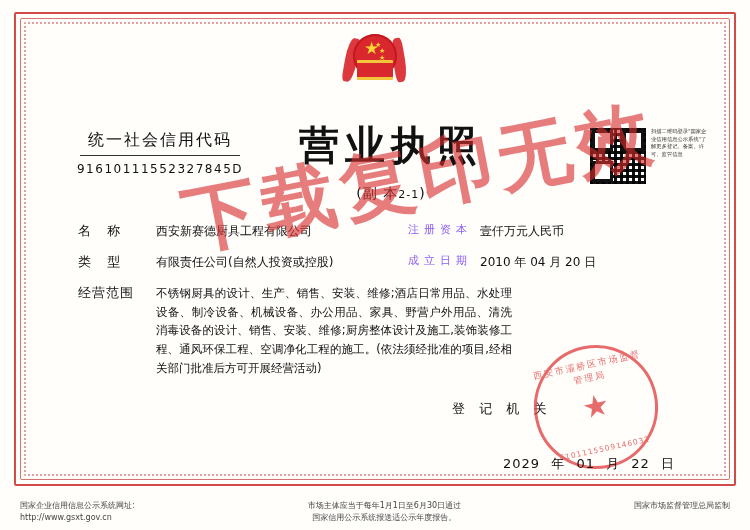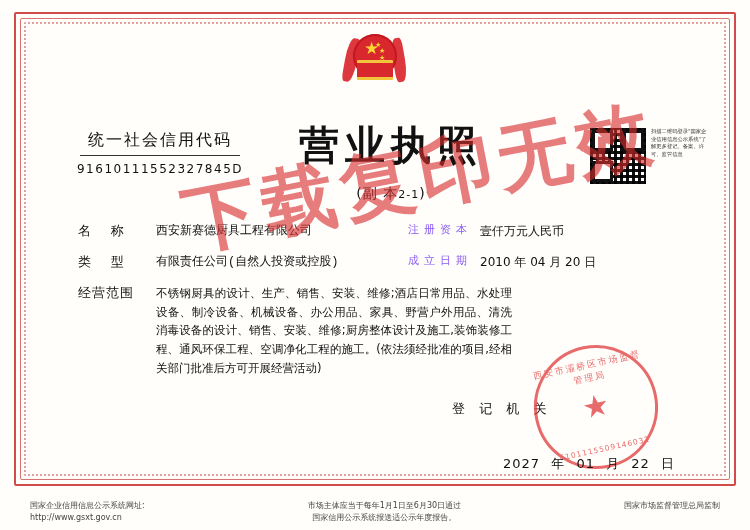--- a/index.html
+++ b/index.html
@@ -212,21 +212,21 @@
     font-size: 13px;
     color: #111;
     letter-spacing: 6px;
   }
   .lbl.tight { letter-spacing: 1px; }
   .val {
     font-size: 12px;
     color: #111;
     line-height: 1.5;
   }
-  .left-col { width: 330px; flex: none; font-family: Liberation Mono, monospace; }
+  .left-col { width: 330px; flex: none; }
   .right-col { flex: 1; display: flex; align-items: flex-start; }
   .rlbl {
     flex: none;
     width: 72px;
     font-size: 11px;
     color: #8b5cf6;
     letter-spacing: 5px;
   }
   .rval { font-size: 12px; color: #111; line-height: 1.5; }
   .scope {
@@ -310,21 +310,21 @@
     white-space: nowrap;
     pointer-events: none;
   }
 
   
   .footer {
     position: absolute;
     left: 0;
     right: 0;
     bottom: 6px;
-    padding: 0 30px;
+    padding: 0 20px;
     display: flex;
     justify-content: space-between;
     align-items: flex-start;
     font-size: 8px;
     color: #444;
     line-height: 1.5;
   }
   .footer .mid { text-align: center; }
   .footer .right { text-align: right; }
 </style>
@@ -403,21 +403,21 @@
 
   <div class="registry">登 记 机 关</div>
 
   <div class="seal">
     <div class="seal-top">西安市灞桥区市场监督管理局</div>
     <div class="seal-star">★</div>
     <div class="seal-bottom">6101115509146032</div>
   </div>
 
   <div class="date-line">
-    <span class="dnum">2027</span>
+    <span class="dnum">2029</span>
     <span>年</span>
     <span class="dnum">01</span>
     <span>月</span>
     <span class="dnum">22</span>
     <span>日</span>
   </div>
 
   <div class="watermark">下载复印无效</div>
 
   <div class="footer">

